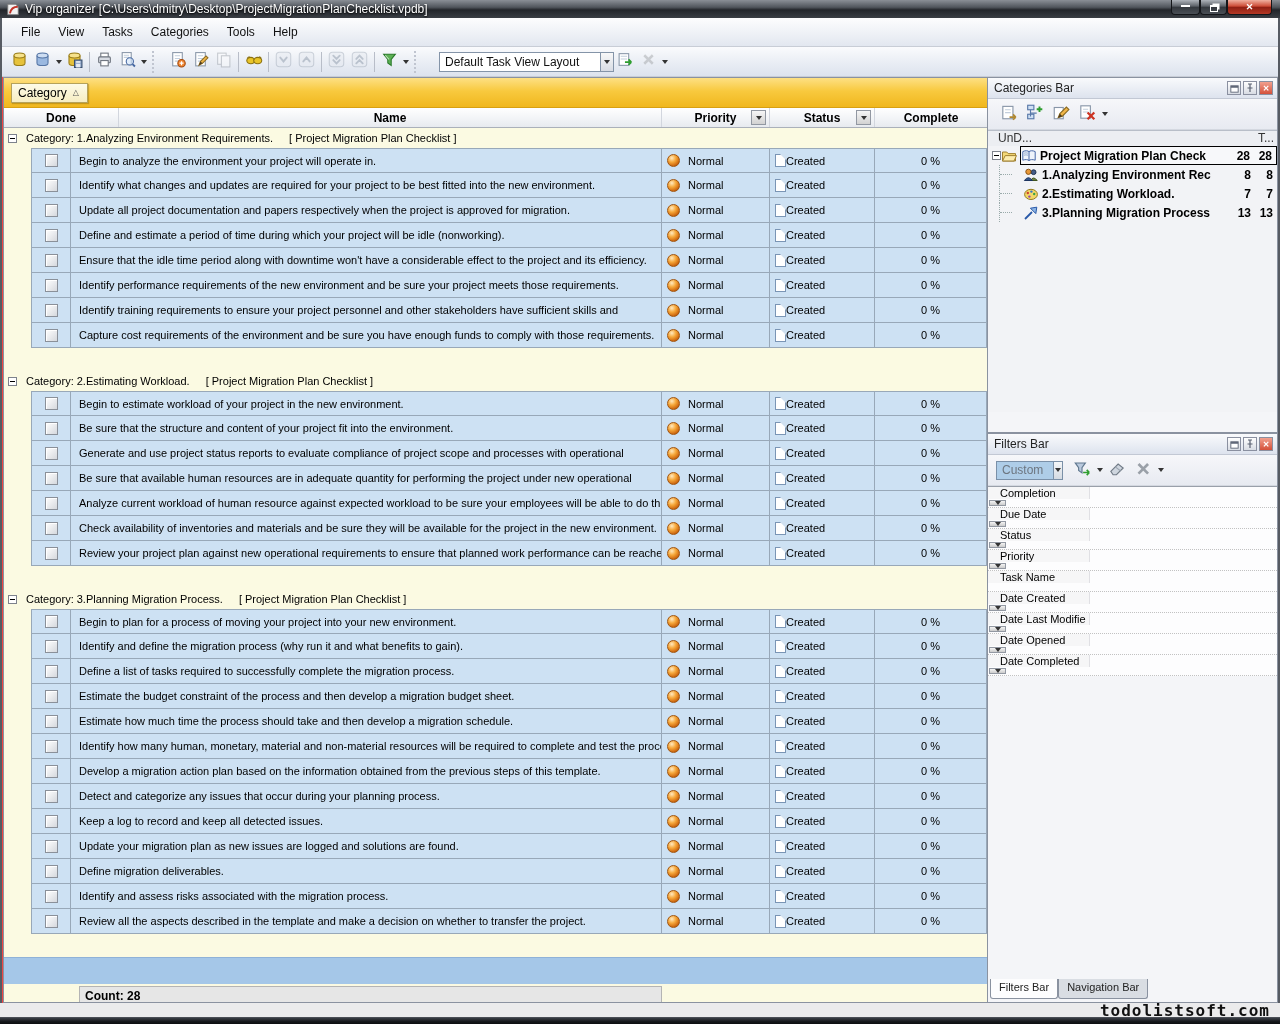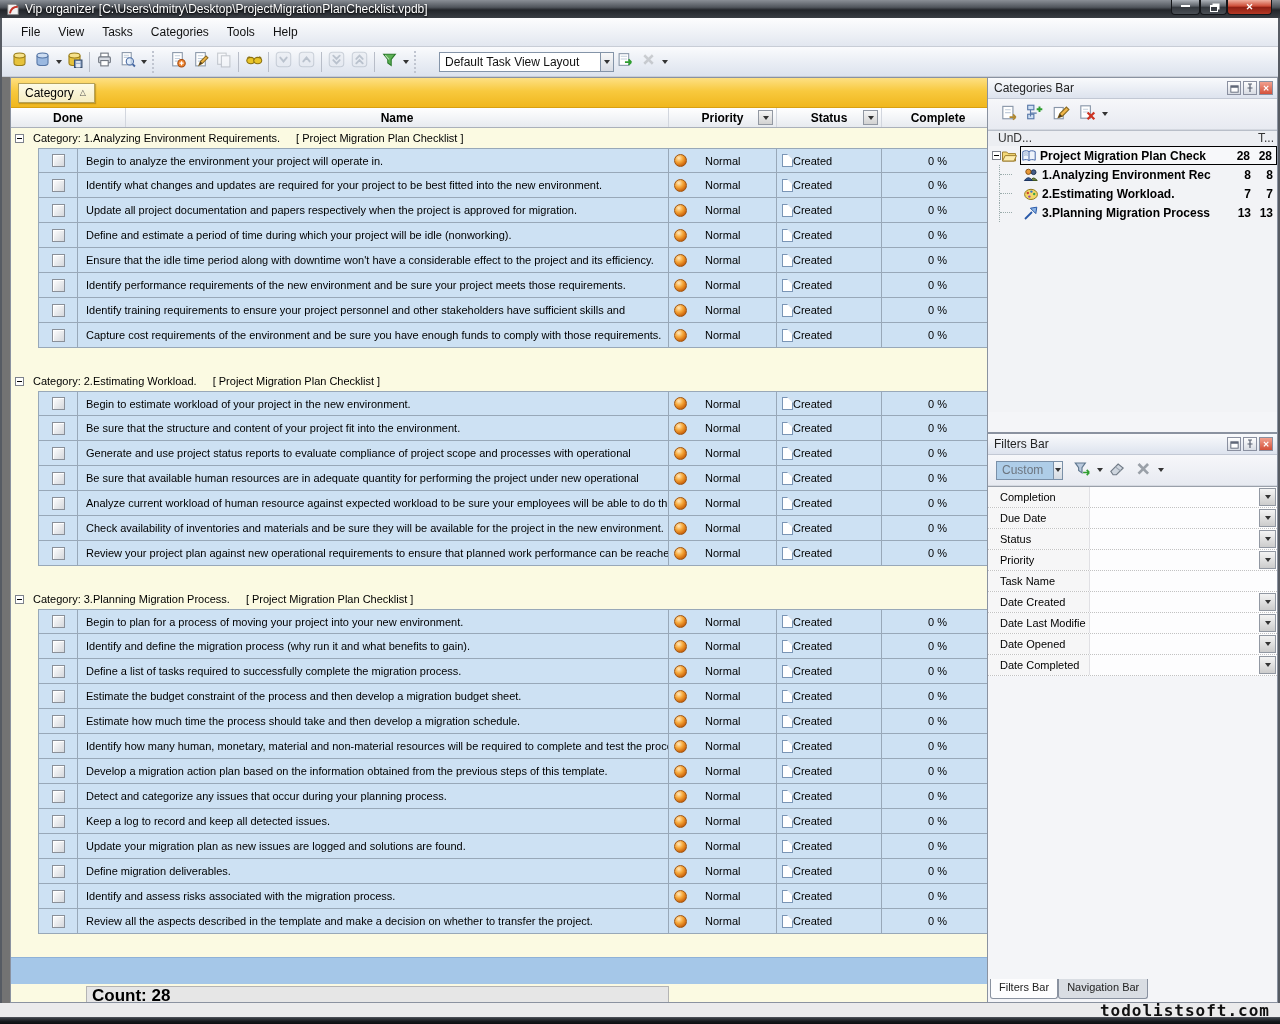--- a/index.html
+++ b/index.html
@@ -1,17 +1,17 @@
 <!DOCTYPE html>
 <html><head>
 <meta charset="utf-8">
 <style>
   * { margin:0; padding:0; box-sizing:border-box; }
   html,body { width:1280px; height:1024px; overflow:hidden; font-family:"Liberation Sans", sans-serif; }
-  .window { position:relative; width:1280px; height:1024px; background:#737373;
+  .window { position:relative; width:1280px; height:1024px; background:#ef4444;
             box-shadow: inset 2px 0 0 #565b63, inset -2px 0 0 #565b63; }
 
   
   .titlebar { position:absolute; left:0; top:0; width:1280px; height:18px;
     background:linear-gradient(#8a8f96 0%, #51565d 40%, #23262b 55%, #3a3e44 100%);
     display:flex; align-items:center; color:#fff; font-size:12px; }
   .titlebar .app-ic { margin:0 5px 0 6px; display:flex; }
   .title-text { text-shadow:0 1px 2px #000; white-space:nowrap; }
   .win-btns { position:absolute; right:8px; top:0; display:flex; }
   .win-btn { height:15px; border:1px solid #14161a; border-top:none; border-radius:0 0 4px 4px;
@@ -38,21 +38,21 @@
   .tb-gap { width:10px; border-left:2px dotted #c0c5d0; height:22px; margin:0 4px; }
   .tb-caret { width:9px; height:23px; display:flex; align-items:center; justify-content:center; }
   .caret-down { width:0; height:0; border-left:3px solid transparent; border-right:3px solid transparent; border-top:4px solid #333; }
   .layout-combo { display:flex; margin-left:4px;padding-left:7px; }
   .layout-combo .field { width:162px; height:20px; background:#fff; border:1px solid #8494a8;
      font-size:12px; display:flex; align-items:center; padding-left:5px; color:#111; }
   .layout-combo .dd { width:13px; height:20px; border:1px solid #8494a8; border-left:none;
      background:linear-gradient(#f8f8f8,#d8dce4); display:flex; align-items:center; justify-content:center; }
 
   
-  .grid-panel { position:absolute; left:10px; top:77px; width:985px; height:926px;
+  .grid-panel { position:absolute; left:3px; top:77px; width:985px; height:926px;
      border:1px solid #8a92a0; background:#fff; overflow:hidden; }
   .groupby-band { height:30px; background:linear-gradient(#fde084,#f8c93e 45%,#f0b71e);
      border-bottom:1px solid #d8a012; display:flex; align-items:center; padding-left:7px; }
   .groupbox { background:linear-gradient(#fdfbe8,#f6edc2); border:1px solid #b5a25a;
      font-size:12px; padding:2px 8px 2px 6px; display:flex; align-items:center; gap:6px; box-shadow:1px 1px 1px rgba(120,90,0,.35); }
   .sort-tri { font-size:8px; color:#555; }
   .colheader { height:20px; display:flex; background:linear-gradient(#ffffff,#f2f4f7 55%,#e7eaef);
      border-bottom:1px solid #aab0ba; font-size:12px; font-weight:bold; }
   .ch-cell { display:flex; align-items:center; justify-content:center; border-right:1px solid #d2d6de; position:relative; }
   .ch-done { width:115px; } .ch-name { flex:1; } .ch-priority { width:108px; } .ch-status { width:105px; } .ch-complete { width:112px; border-right:none; }
@@ -65,32 +65,32 @@
   .expand-box::before { content:""; width:5px; height:1px; background:#000; }
   .group-label { margin-left:9px; white-space:nowrap; }
   .group-suffix { margin-left:16px; white-space:nowrap; }
   .gap-row { height:23px; background:#fbfae2; }
   .t-row { height:25px; background:#fbfae2; display:flex; font-size:11px; }
   .cell { background:#cde1f3; border-right:1px solid #98a8b8; border-bottom:1px solid #98a8b8; display:flex; align-items:center; }
   .t-row.first .cell { border-top:1px solid #98a8b8; }
   .c-indent { width:27px; background:transparent; border:none; }
   .c-done { width:40px; justify-content:center; border-left:1px solid #98a8b8; }
   .c-name { flex:1; padding-left:8px; overflow:hidden; white-space:nowrap; }
-  .c-priority { width:108px; padding-left:5px; gap:18px; }
+  .c-priority { width:108px; padding-left:5px; gap:8px; }
   .c-status { width:105px; padding-left:5px; }
   .c-complete { width:112px; justify-content:center; }
   .checkbox { width:13px; height:13px; background:linear-gradient(135deg,#ffffff,#d5d8dd); border:1px solid #8a9099; box-shadow:inset 1px 1px 0 #fff; }
   .prio-ball { width:13px; height:13px; border-radius:50%; flex:none;
      background:radial-gradient(circle at 35% 28%, #ffe9c0 0%, #f6a83a 38%, #d06a10 72%, #8a4000 100%); border:1px solid #a05510; }
   .page-ic { width:11px; height:13px; flex:none; background:#fff; border:1px solid #7a95b5; position:relative; }
   .page-ic::after { content:""; position:absolute; right:-1px; top:-1px; border:3px solid; border-color:#cfe0f0 #cfe0f0 transparent transparent; }
   .blue-band { height:27px; background:#a5c7e8; border-top:1px solid #8fb2d8; }
   .count-row { height:24px; background:#fbfae2; display:flex; align-items:center; }
   .count-cell { margin-left:75px; width:583px; height:20px; background:#e6e6e6; border:1px solid #b4b4b4;
-     display:flex; align-items:center; font-size:17px; font-weight:bold; padding-left:5px; }
+     display:flex; align-items:center; font-size:12px; font-weight:bold; padding-left:5px; }
 
   
   .side-panel { position:absolute; left:987px; width:291px; border:1px solid #8a92a0; background:#f4f5f8; }
   .panel-title { height:21px; background:linear-gradient(#f9fafc,#dde3ee); border-bottom:1px solid #c2c8d4;
      display:flex; align-items:center; font-size:12px; color:#222; padding-left:6px; }
   .p-btns { margin-left:auto; display:flex; gap:2px; padding-right:4px; }
   .p-btn { width:14px; height:14px; border:1px solid #8a90a0; background:linear-gradient(#fefefe,#d8dce4);
      display:flex; align-items:center; justify-content:center; font-size:8px; color:#3a4150; }
   .p-btn.closep { background:linear-gradient(#f2a08e,#d4503a); color:#fff; font-weight:bold; }
   .panel-toolbar { height:31px; display:flex; align-items:center; padding-left:8px; border-bottom:1px solid #d4d8e0;
@@ -103,21 +103,21 @@
   .tree-row { height:19px; display:flex; align-items:center; font-size:12px; font-weight:bold; padding-left:4px; }
   .tree-row .lbl { flex:1; overflow:hidden; white-space:nowrap; }
   .tree-row .n1 { width:34px; text-align:right; flex:none; } .tree-row .n2 { width:26px; text-align:right; padding-right:4px; flex:none; }
   .tree-row.selected .sel-wrap { border:1px solid #000; background:#f7f8fa; }
   .sel-wrap { display:flex; align-items:center; flex:1; height:19px; overflow:hidden; }
   .tree-ind { width:24px; flex:none; border-left:1px dotted #9aa; height:100%; margin-left:7px; position:relative; }
   .tree-ind::after { content:""; position:absolute; left:0; top:9px; width:12px; border-top:1px dotted #9aa; }
   .tico { display:flex; margin-right:3px; flex:none; }
 
   .filter-grid { border-top:1px solid #9aa0aa; background:#fdfdfe; }
-  .f-row { height:21px; display:flex; border-bottom:1px dotted #c2c2c2; align-items:stretch; }
+  .f-row { height:21px; display:flex; border-bottom:1px dotted #c2c2c2; align-items:stretch;flex-direction:column; }
   .f-label { width:102px; background:#f6f6f7; font-size:11px; display:flex; align-items:center; padding-left:12px;
      border-right:1px solid #e0e0e4; overflow:hidden; white-space:nowrap; }
   .f-value { flex:1; background:#fdfdfe; }
   .f-dd { width:17px; margin:1px; background:linear-gradient(#f4f4f4,#cccccc); border:1px solid #9298a2;
      display:flex; align-items:center; justify-content:center; }
   .combo-custom { display:flex; margin-right:6px; }
   .combo-custom .field { width:58px; height:19px; background:#aecde8; border:1px solid #7a90a8; color:#6d7680;
      font-size:12px; display:flex; align-items:center; padding-left:5px; }
   .combo-custom .dd { width:9px; height:19px; border:1px solid #7a90a8; border-left:none; background:linear-gradient(#f4f6f8,#d4dae2);
      display:flex; align-items:center; justify-content:center; }

